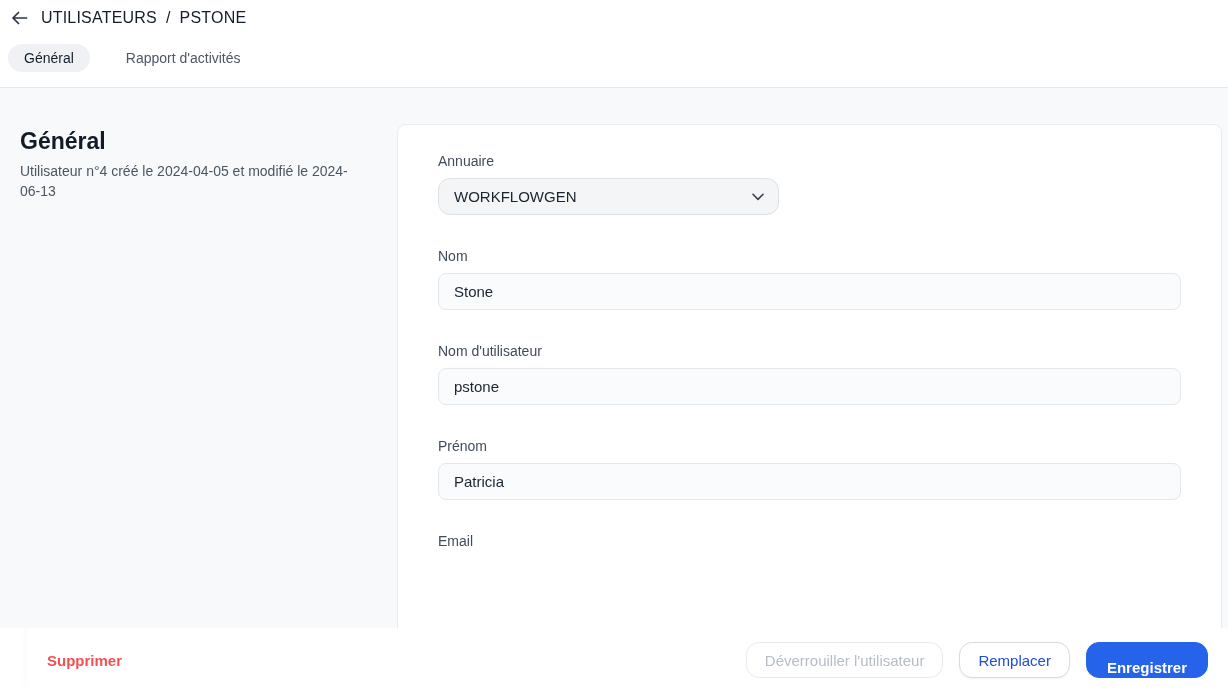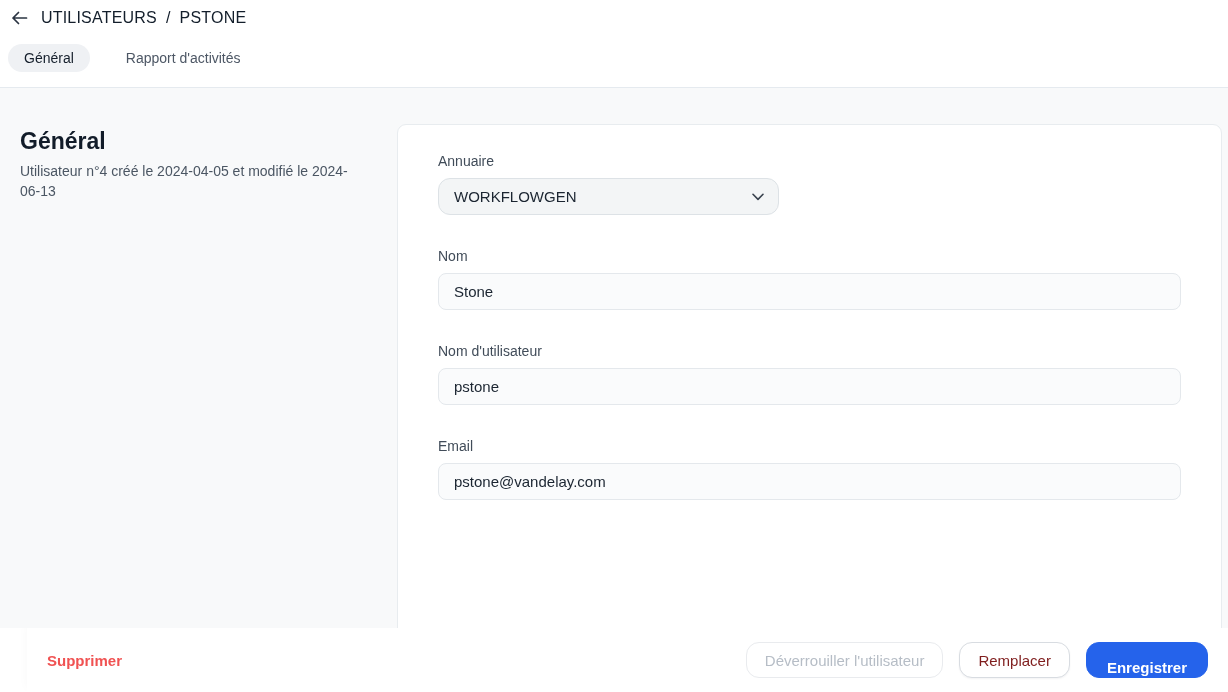--- a/index.html
+++ b/index.html
@@ -66,21 +66,21 @@
     background:none; border:none; padding:0; cursor:pointer;
     font-family:inherit; font-size:15px; font-weight:700; color:#f05252;
   }
   .footer-actions { margin-left:auto; display:flex; gap:16px; align-items:center; }
   .btn {
     height:36px; border-radius:13px; font-size:15px; padding:0 18px;
     font-family:inherit; cursor:pointer; box-sizing:border-box;
   }
   .btn-unlock { background:#fff; border:1px solid #e9ebee; color:#b6bdc6; cursor:default; }
   .btn-replace {
-    background:#fff; border:1px solid #d8dce1; color:#7f1d1d; font-weight:500;
+    background:#fff; border:1px solid #d8dce1; color:#1d4ed8; font-weight:500;
     box-shadow:0 1px 2px rgba(16,24,40,0.05);
   }
   .btn-save {
     background:#2563eb; border:1px solid #2563eb; color:#fff; font-weight:700; padding:16px 20px;
   }
 </style>
 </head>
 <body>
 
 <div class="app">
@@ -129,24 +129,27 @@
       <div class="field">
         <label>Nom</label>
         <input class="text-input" type="text" value="Stone" style="">
       </div>
 
       <div class="field">
         <label>Nom d'utilisateur</label>
         <input class="text-input" type="text" value="pstone" style="">
       </div>
 
+      <div class="field">
+        <label>Prénom</label>
+        <input class="text-input" type="text" value="Patricia" style="">
+      </div>
 
       <div class="field">
         <label>Email</label>
-        <input class="text-input" type="text" value="pstone@vandelay.com" style="">
       </div>
 
     </div>
   </main>
 
   <footer>
     <button class="delete-btn">Supprimer</button>
     <div class="footer-actions">
       <button class="btn btn-unlock">Déverrouiller l'utilisateur</button>
       <button class="btn btn-replace">Remplacer</button>

